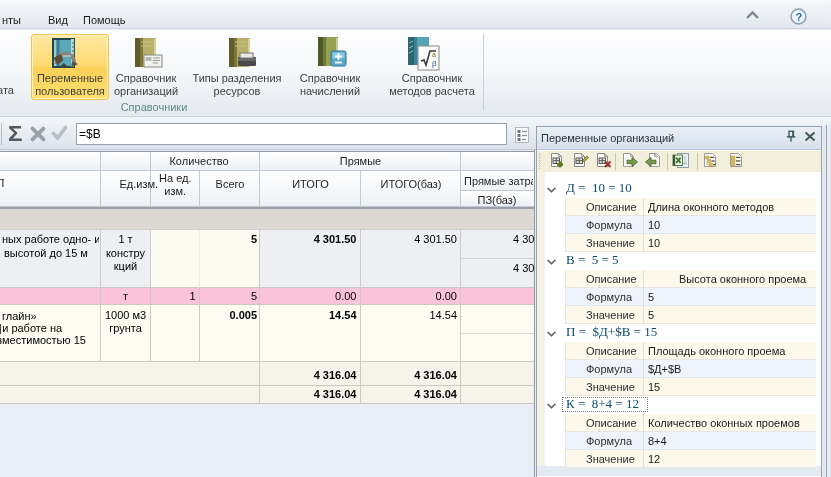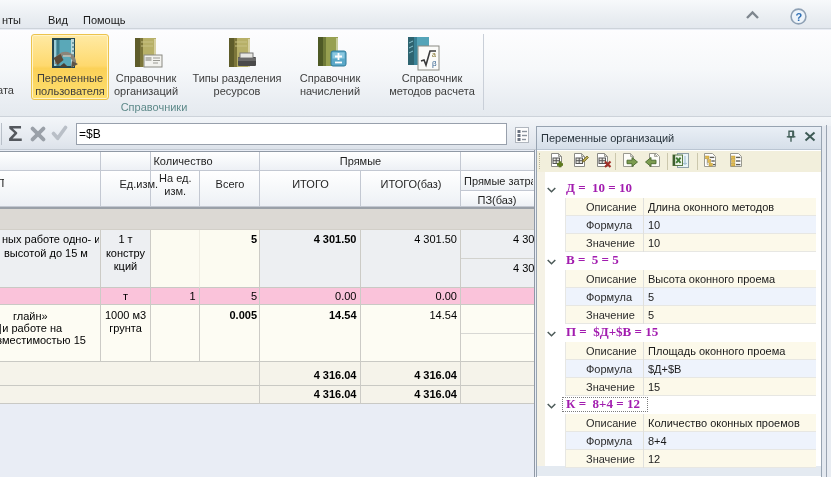--- a/index.html
+++ b/index.html
@@ -16,21 +16,21 @@
 .cell{border-right:1px solid #cccbc6;border-bottom:1px solid #c9c9c4}
 .cream{background:#fcfbf1}
 .grayc{background:#edeff2}
 .whitec{background:#fdfcf3}
 .pinkc{background:#fac3da}
 .totc{background:#f5f3ea}
 .v{font-size:11px;line-height:13px;color:#000}
 .prow{height:18px;border-bottom:1px solid #e7e7e3}
 .plab{font-size:11px;line-height:14px;color:#2c2c2c}
 .pval{font-size:11px;line-height:14px;color:#1a1a1a}
-.phdr{font-family:"Liberation Serif",serif;font-size:13px;line-height:15px;font-weight:bold;color:#a21caf;white-space:pre}
+.phdr{font-family:"Liberation Serif",serif;font-size:13px;line-height:15px;font-weight:normal;color:#0c4a6e;white-space:pre}
 </style>
 </head>
 <body>
 
 <div style="left:0;top:0;width:831px;height:29px;background:linear-gradient(#f7f9fb,#eaeef2 60%,#e3e8ee);border-bottom:1px solid #cdd3da"></div>
 <span class="mi" style="left:2px">нты</span>
 <span class="mi" style="left:48px">Вид</span>
 <span class="mi" style="left:83px">Помощь</span>
 
 <div style="left:0;top:30px;width:831px;height:87px;background:linear-gradient(#fdfdfe,#f6f8fa 45%,#e9edf2 85%,#e5eaef);border-bottom:1px solid #cdd3da"></div>
@@ -147,21 +147,21 @@
 <div class="hc" style="left:150.5px;top:152px;width:109.5px;height:19px"></div>
 <div class="hc" style="left:150.5px;top:171px;width:49.5px;height:36px"></div>
 <div class="hc" style="left:200px;top:171px;width:60px;height:36px"></div>
 <div class="hc" style="left:260px;top:152px;width:201px;height:19px"></div>
 <div class="hc" style="left:260px;top:171px;width:101px;height:36px"></div>
 <div class="hc" style="left:361px;top:171px;width:100px;height:36px"></div>
 <div class="hc" style="left:461px;top:152px;width:73px;height:19px;border-right:none"></div>
 <div class="hc" style="left:461px;top:171px;width:73px;height:20px;border-right:none"></div>
 <div class="hc" style="left:461px;top:191px;width:73px;height:16px;border-right:none"></div>
 <div class="ht clip" style="left:-0.5px;top:176.5px;width:4px;text-align:left">Т</div>
-<div class="ht" style="left:139px;top:155px;width:88px">Количество</div>
+<div class="ht" style="left:155px;top:155px;width:88px">Количество</div>
 <div class="ht" style="left:260px;top:155px;width:201px">Прямые</div>
 <div class="ht" style="left:114px;top:178px;width:49.5px">Ед.изм.</div>
 <div class="ht" style="left:150.5px;top:171.5px;width:49.5px;line-height:13.5px">На ед.<br>изм.</div>
 <div class="ht" style="left:200px;top:178px;width:60px">Всего</div>
 <div class="ht" style="left:260px;top:178px;width:101px">ИТОГО</div>
 <div class="ht" style="left:361px;top:178px;width:100px">ИТОГО(баз)</div>
 <div class="ht clip" style="left:462px;top:175px;width:71px;text-align:left;padding-left:2px;white-space:nowrap">Прямые затраты</div>
 <div class="ht" style="left:461px;top:193.5px;width:72px">ПЗ(баз)</div>
 <div style="left:0;top:207px;width:534px;height:2px;background:#9aa0a8"></div>
 <div style="left:0;top:209px;width:534px;height:21px;background:#dcd9d4;border-bottom:1px solid #d2cfc8"></div>
@@ -194,21 +194,21 @@
 <div class="v r" style="left:260px;top:290px;width:96.5px">0.00</div>
 <div class="v r" style="left:361px;top:290px;width:96px">0.00</div>
 <div class="cell whitec" style="left:0;top:305px;width:101px;height:57px"></div>
 <div class="cell whitec" style="left:101px;top:305px;width:49.5px;height:57px"></div>
 <div class="cell whitec" style="left:150.5px;top:305px;width:49.5px;height:57px"></div>
 <div class="cell whitec" style="left:200px;top:305px;width:60px;height:57px"></div>
 <div class="cell whitec" style="left:260px;top:305px;width:101px;height:57px"></div>
 <div class="cell whitec" style="left:361px;top:305px;width:100px;height:57px"></div>
 <div class="cell whitec" style="left:461px;top:305px;width:73px;height:29px;border-right:none;border-bottom:1px solid #d8d8d4"></div>
 <div class="cell whitec" style="left:461px;top:334px;width:73px;height:28px;border-right:none"></div>
-<div class="v clip" style="left:13px;top:309.5px;width:99px;white-space:nowrap">глайн»</div>
+<div class="v clip" style="left:2px;top:309.5px;width:99px;white-space:nowrap">глайн»</div>
 <div class="v clip" style="left:2.2px;top:321.7px;width:97px;white-space:nowrap">и работе на</div>
 <div style="left:0;top:323.5px;width:1.3px;height:10px;background:#454545"></div>
 <div class="v" style="left:-3px;top:333.9px;width:103px;white-space:nowrap;overflow:hidden">зместимостью 15</div>
 <div class="v c" style="left:101px;top:309px;width:49px;line-height:12.5px">1000 м3<br>грунта</div>
 <div class="v r b" style="left:200px;top:309px;width:57px">0.005</div>
 <div class="v r b" style="left:260px;top:309px;width:96.5px">14.54</div>
 <div class="v r" style="left:361px;top:309px;width:96px">14.54</div>
 <div class="cell totc" style="left:0;top:362px;width:260px;height:23.5px"></div>
 <div class="cell totc" style="left:260px;top:362px;width:101px;height:23.5px"></div>
 <div class="cell totc" style="left:361px;top:362px;width:100px;height:23.5px"></div>
@@ -359,21 +359,21 @@
 <div class="phdr" style="left:566px;top:251.5px">В =  5 = 5</div>
 <div style="left:565px;top:270px;width:251px;height:1px;background:#e7e7e3"></div>
 <div class="prow" style="left:565px;top:270px;width:251px;background:#fcf9ea"></div>
 <div class="prow" style="left:565px;top:288px;width:251px;background:#eef3fc"></div>
 <div class="prow" style="left:565px;top:306px;width:251px;background:#fcf9ea"></div>
 <div style="left:565px;top:270px;width:1px;height:54px;background:#e7e7e3"></div>
 <div style="left:643px;top:270px;width:1px;height:54px;background:#e0e0dc"></div>
 <div class="plab" style="left:586px;top:272px">Описание</div>
 <div class="plab" style="left:586px;top:290px">Формула</div>
 <div class="plab" style="left:586px;top:308px">Значение</div>
-<div class="pval" style="left:648px;top:272px">Высота оконного проема</div>
+<div class="pval" style="left:679px;top:272px">Высота оконного проема</div>
 <div class="pval" style="left:648px;top:290px">5</div>
 <div class="pval" style="left:648px;top:308px">5</div>
 
 <svg style="left:547px;top:331px" width="9" height="6" viewBox="0 0 9 6">
     <path d="M0.7 1L4.5 4.8L8.3 1" stroke="#4c5a58" stroke-width="1.5" fill="none"></path>
   </svg>
 <div class="phdr" style="left:566px;top:323.5px">П =  $Д+$В = 15</div>
 <div style="left:565px;top:342px;width:251px;height:1px;background:#e7e7e3"></div>
 <div class="prow" style="left:565px;top:342px;width:251px;background:#fcf9ea"></div>
 <div class="prow" style="left:565px;top:360px;width:251px;background:#eef3fc"></div>

